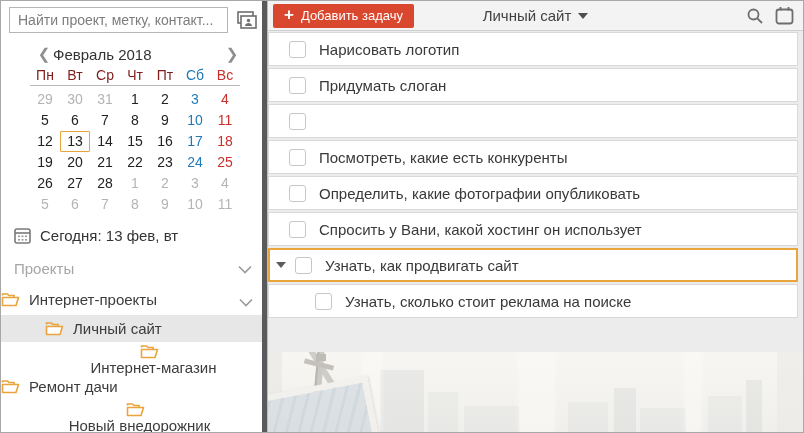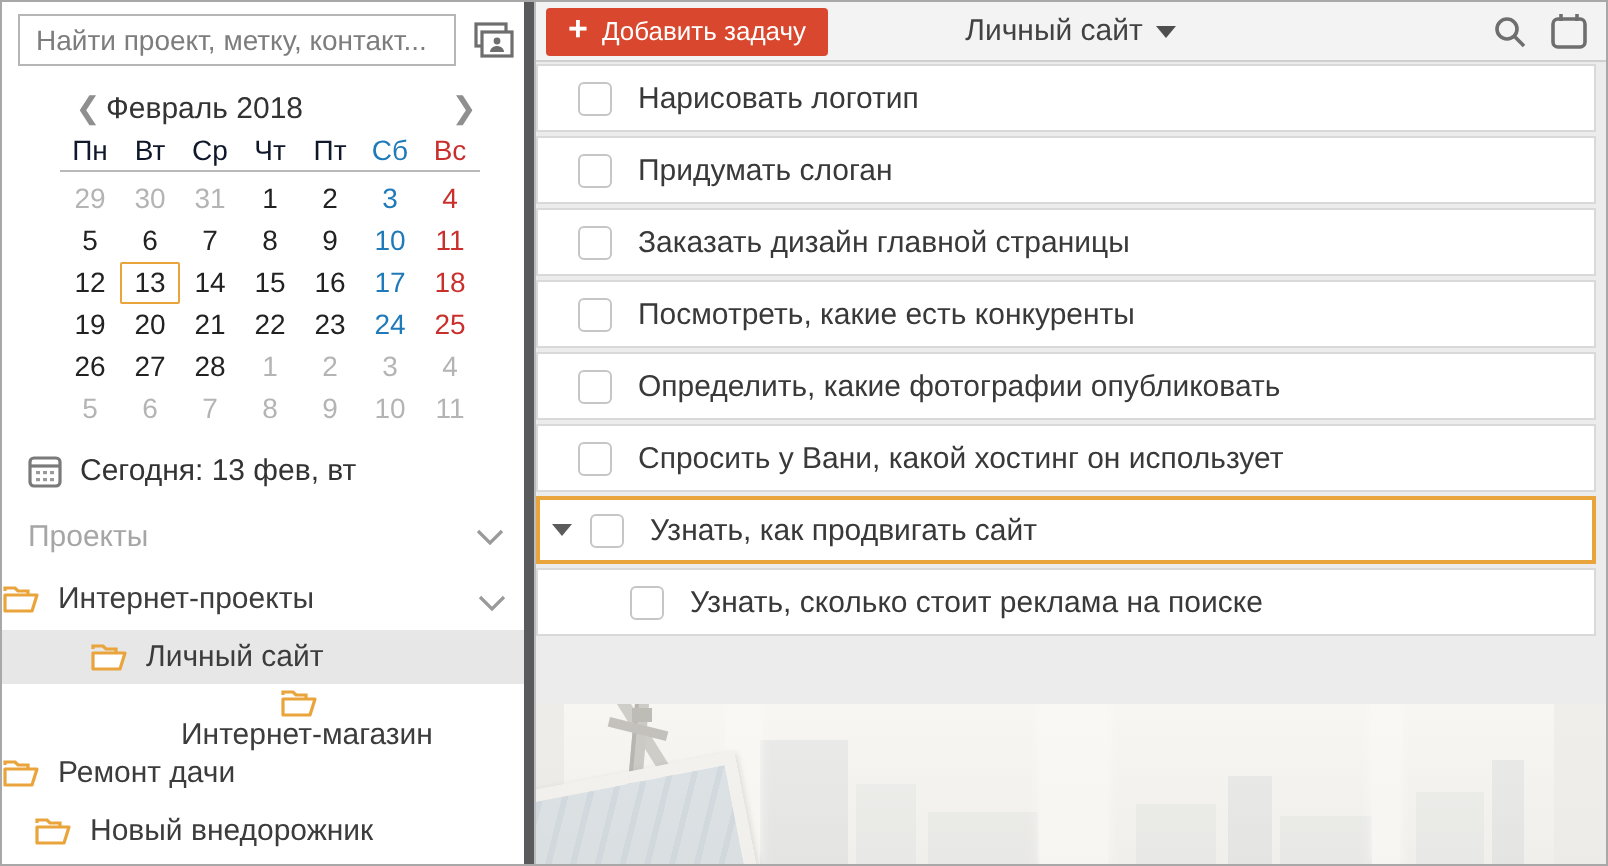--- a/index.html
+++ b/index.html
@@ -13,21 +13,21 @@
   .search-input{flex:1;height:26px;border:1px solid #b6b6b6;padding:0 8px;font-size:14px;color:#333;outline:none;min-width:0;font-family:inherit;}
   .search-input::placeholder{color:#7d7d7d;}
   .icon-btn{background:none;border:none;padding:0;cursor:pointer;display:flex;align-items:center;}
 
   .cal{flex:none;padding:2px 0 0 26px;}
   .cal-nav{display:flex;align-items:center;width:218px;padding:6px 4px 2px 8px;}
   .cal-title{flex:1;text-align:left;font-size:15px;color:#333;}
   .cal-arrow{color:#8f8f8f;font-size:15px;width:18px;text-align:center;cursor:pointer;user-select:none;}
   .cal-grid{display:grid;grid-template-columns:repeat(7,30px);margin-left:3px;}
   .cal-cell{height:21px;line-height:21px;text-align:center;font-size:14px;color:#222;}
-  .cal-cell.h{color:#0f172a;border-bottom:1px solid #b9b9b9;margin-bottom:3px;}
+  .cal-cell.h{color:#7f1d1d;border-bottom:1px solid #b9b9b9;margin-bottom:3px;}
   .cal-cell.muted{color:#b4b4b4;}
   .cal-cell.sat{color:#1e7ab8;}
   .cal-cell.sun{color:#c9302c;}
   .cal-cell.h.sat{color:#1e7ab8;}
   .cal-cell.h.sun{color:#c9302c;}
   .cal-cell.today{border:1px solid #e9a43c;line-height:19px;border-radius:1px;}
 
   .today-row{display:flex;align-items:center;gap:9px;padding:12px 8px 6px 13px;font-size:15px;color:#333;flex:none;}
 
   .proj-head{display:flex;align-items:center;padding:10px 10px 6px 13px;color:#a6a6a6;font-size:15px;flex:none;}
@@ -215,21 +215,21 @@
         </div>
         <div class="tree-row" style="">
           <span class="f-icon">
             <svg width="19" height="15" viewBox="0 0 19 15">
               <path d="M1.5 3.5 V2 h5 l1.5 1.5 h5 v2" fill="none" stroke="#e9a43c" stroke-width="1.6"></path>
               <path d="M1.5 13.5 V5.5 h3 l4 0 h9 l-2.5 8 z" fill="#fff" stroke="#e9a43c" stroke-width="1.6" stroke-linejoin="round"></path>
             </svg>
           </span>
           <span>Ремонт дачи</span>
         </div>
-        <div class="tree-row" style="padding-left: 16px;">
+        <div class="tree-row" style="padding-left: 16px; flex-direction: column;">
           <span class="f-icon">
             <svg width="19" height="15" viewBox="0 0 19 15">
               <path d="M1.5 3.5 V2 h5 l1.5 1.5 h5 v2" fill="none" stroke="#e9a43c" stroke-width="1.6"></path>
               <path d="M1.5 13.5 V5.5 h3 l4 0 h9 l-2.5 8 z" fill="#fff" stroke="#e9a43c" stroke-width="1.6" stroke-linejoin="round"></path>
             </svg>
           </span>
           <span>Новый внедорожник</span>
         </div>
       </div>
   </div>
@@ -269,21 +269,20 @@
           <div class="task-row">
             <span class="cb" style="margin-left: 20px;"></span>
             <span class="task-label">Нарисовать логотип</span>
           </div>
           <div class="task-row">
             <span class="cb" style="margin-left: 20px;"></span>
             <span class="task-label">Придумать слоган</span>
           </div>
           <div class="task-row">
             <span class="cb" style="margin-left: 20px;"></span>
-            <span class="task-label">Заказать дизайн главной страницы</span>
           </div>
           <div class="task-row">
             <span class="cb" style="margin-left: 20px;"></span>
             <span class="task-label">Посмотреть, какие есть конкуренты</span>
           </div>
           <div class="task-row">
             <span class="cb" style="margin-left: 20px;"></span>
             <span class="task-label">Определить, какие фотографии опубликовать</span>
           </div>
           <div class="task-row">

